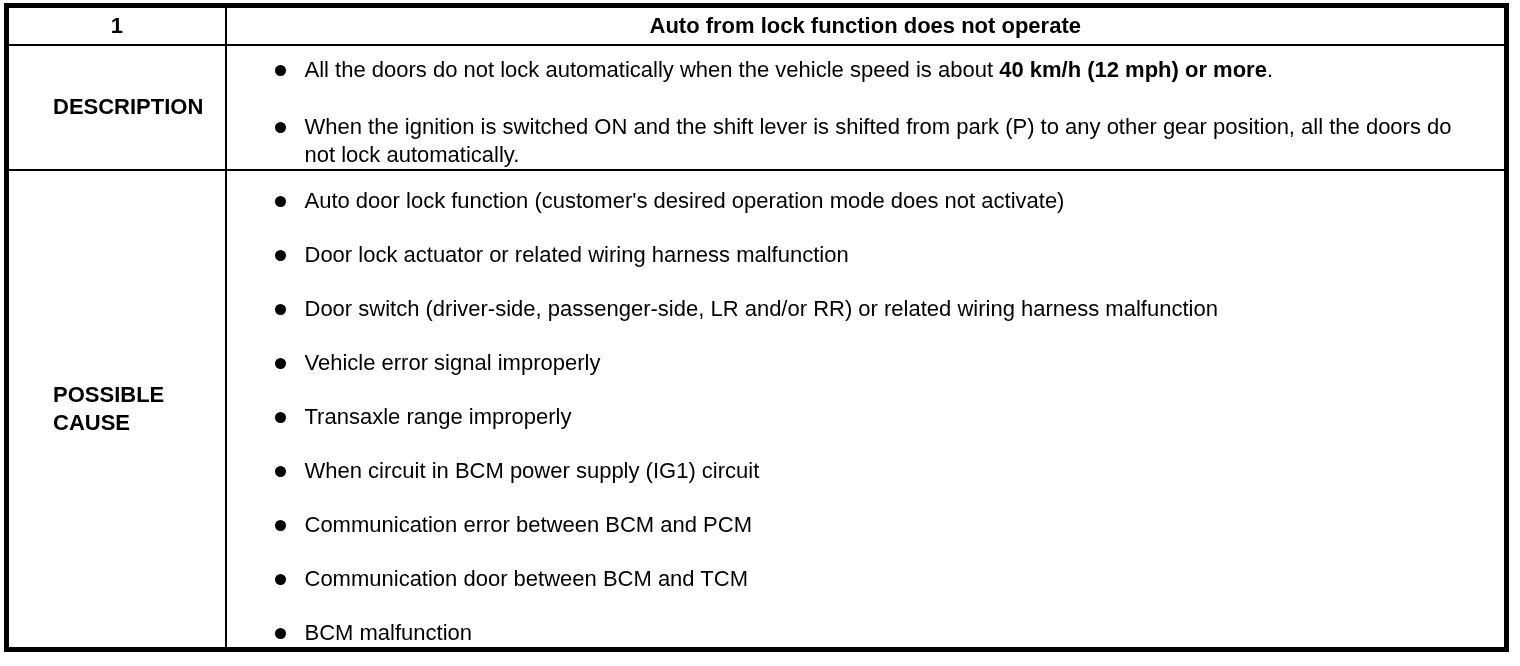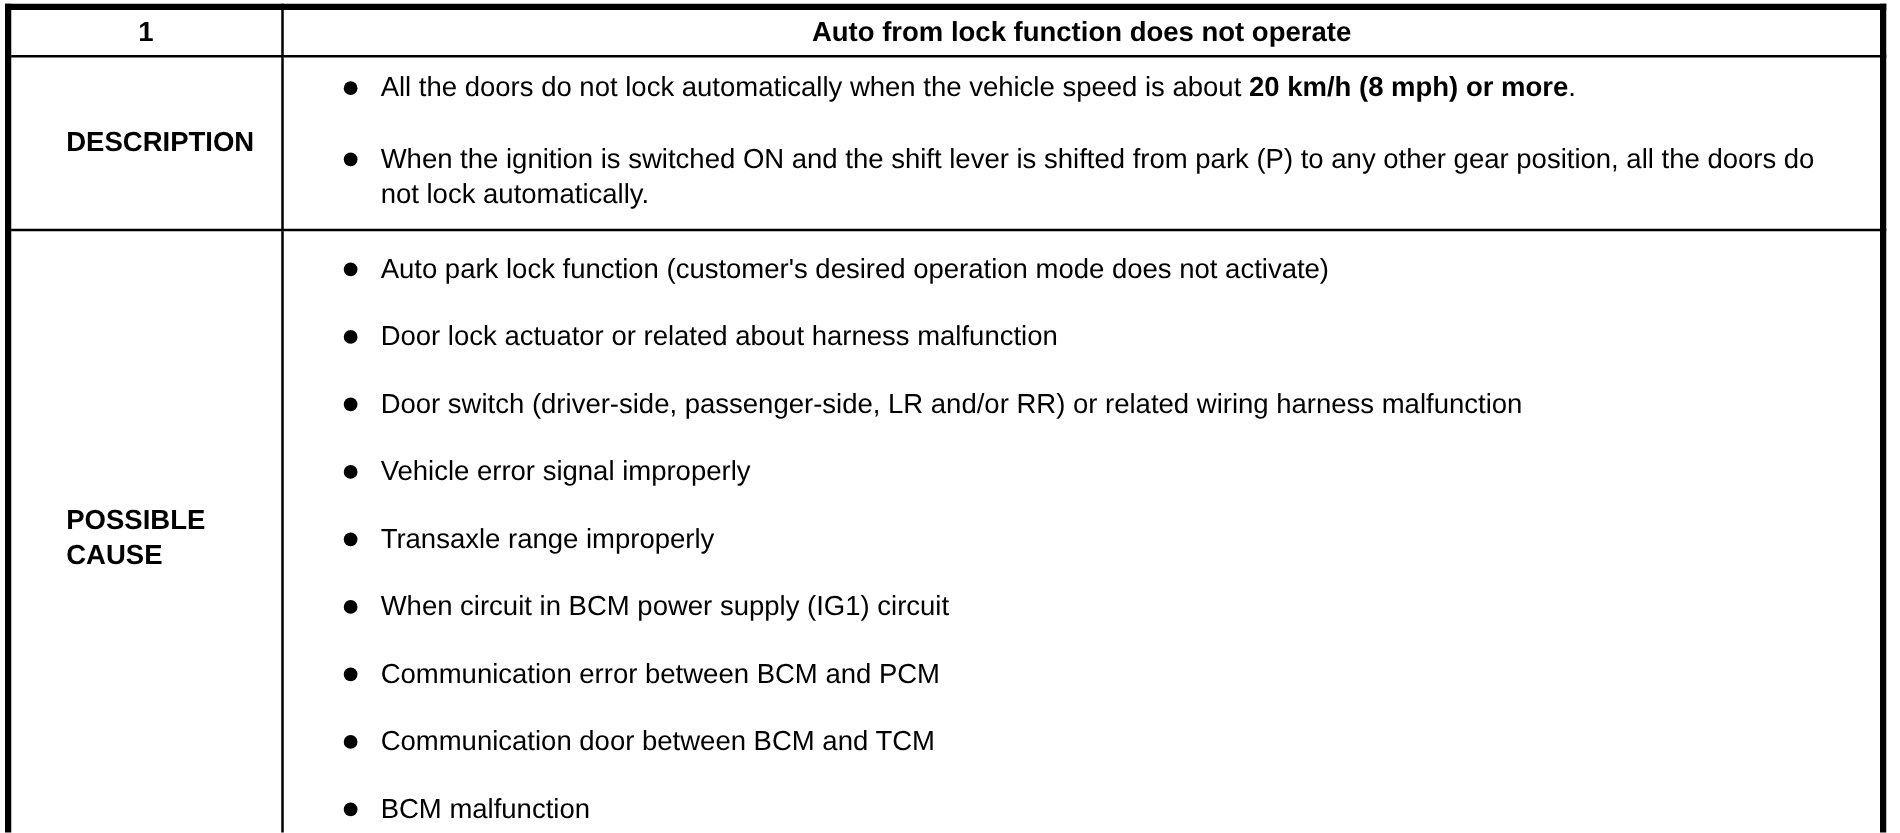--- a/index.html
+++ b/index.html
@@ -40,21 +40,21 @@
   .bullet-list { width: 100%; }
   .desc-list { padding-top: 10px; }
   .cause-list { padding-top: 16px; }
   .li {
     display: flex;
     align-items: flex-start;
     line-height: 28px;
   }
   .desc-list .li { margin-bottom: 29px; }
   .cause-list .li { margin-bottom: 26px; }
-  .li:last-child { margin-bottom: 14px; }
+  .li:last-child { margin-bottom: 0; }
   .dot {
     flex: 0 0 auto;
     width: 11px; height: 11px;
     border-radius: 50%;
     background: #000000;
     margin: 9px 19px 0 0;
   }
   .txt { flex: 1 1 auto; }
   .txt b { font-weight: bold; }
 </style>
@@ -78,43 +78,43 @@
   </tr>
 
   <tr class="description-row">
     <td class="label-cell">
       <span class="label-wrap">DESCRIPTION</span>
     </td>
     <td class="content-cell">
       <div class="bullet-list desc-list">
         <div class="li">
           <span class="dot"></span>
-          <div class="txt"><span>All the doors do not lock automatically when the vehicle speed is about </span><b>20 km/h (8 mph) or more</b><span>.</span></div>
+          <div class="txt"><span>All the doors do not lock automatically when the vehicle speed is about </span><b>40 km/h (12 mph) or more</b><span>.</span></div>
         </div>
         <div class="li">
           <span class="dot"></span>
           <div class="txt"><span>When the ignition is switched ON and the shift lever is shifted from park (P) to any other gear position, all the doors do not lock automatically.</span><b></b><span></span></div>
         </div>
       </div>
     </td>
   </tr>
 
   <tr class="cause-row">
     <td class="label-cell">
       <span class="label-wrap">POSSIBLE CAUSE</span>
     </td>
     <td class="content-cell">
       <div class="bullet-list cause-list">
         <div class="li">
           <span class="dot"></span>
-          <div class="txt">Auto park lock function (customer's desired operation mode does not activate)</div>
+          <div class="txt">Auto door lock function (customer's desired operation mode does not activate)</div>
         </div>
         <div class="li">
           <span class="dot"></span>
-          <div class="txt">Door lock actuator or related about harness malfunction</div>
+          <div class="txt">Door lock actuator or related wiring harness malfunction</div>
         </div>
         <div class="li">
           <span class="dot"></span>
           <div class="txt">Door switch (driver-side, passenger-side, LR and/or RR) or related wiring harness malfunction</div>
         </div>
         <div class="li">
           <span class="dot"></span>
           <div class="txt">Vehicle error signal improperly</div>
         </div>
         <div class="li">

